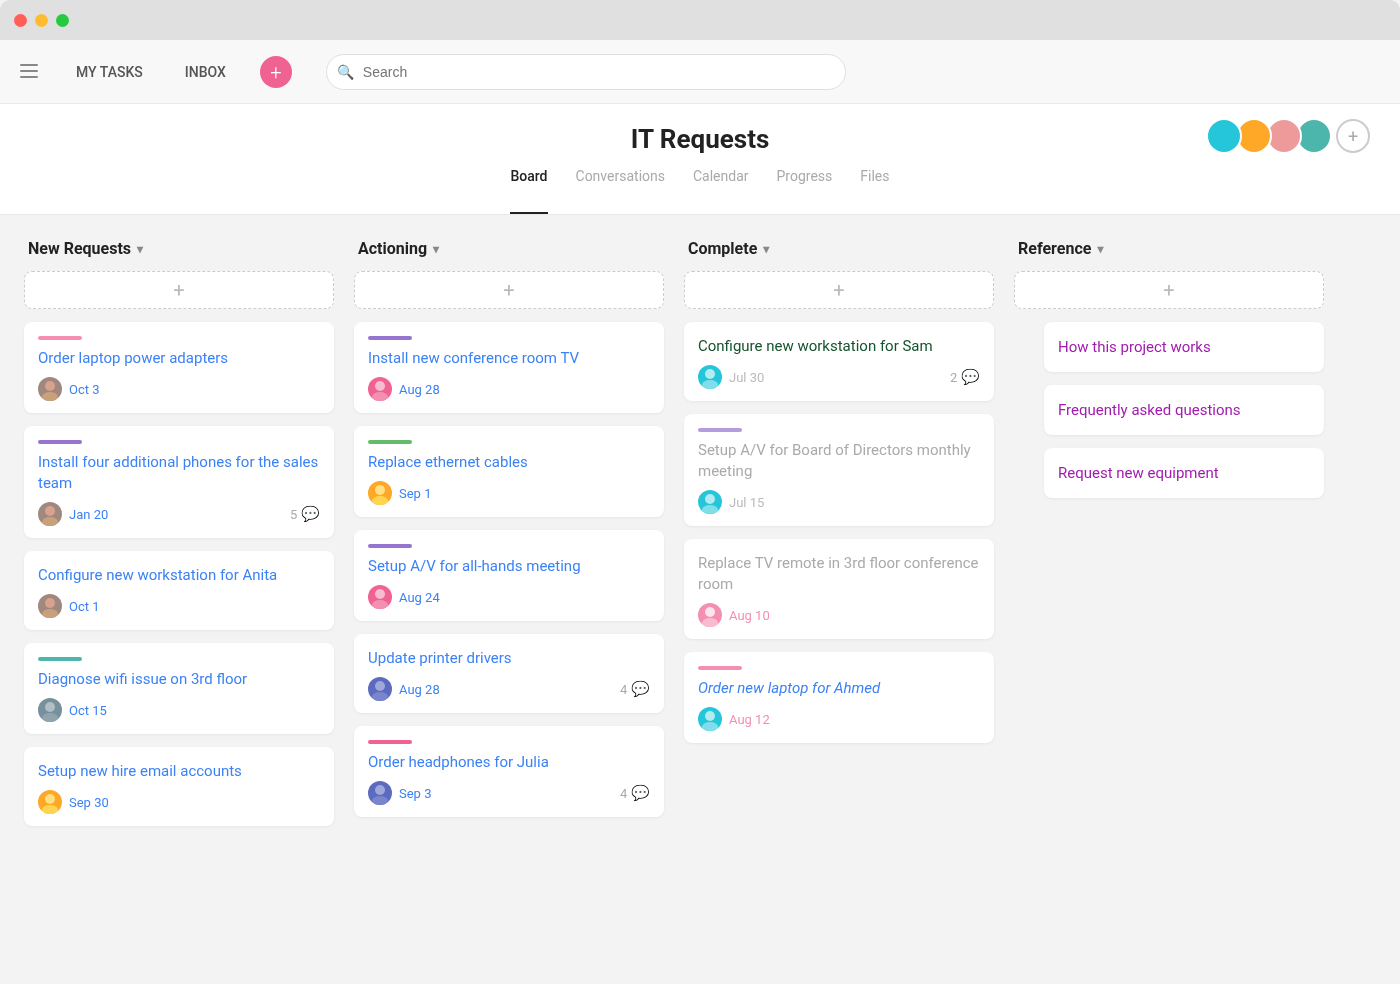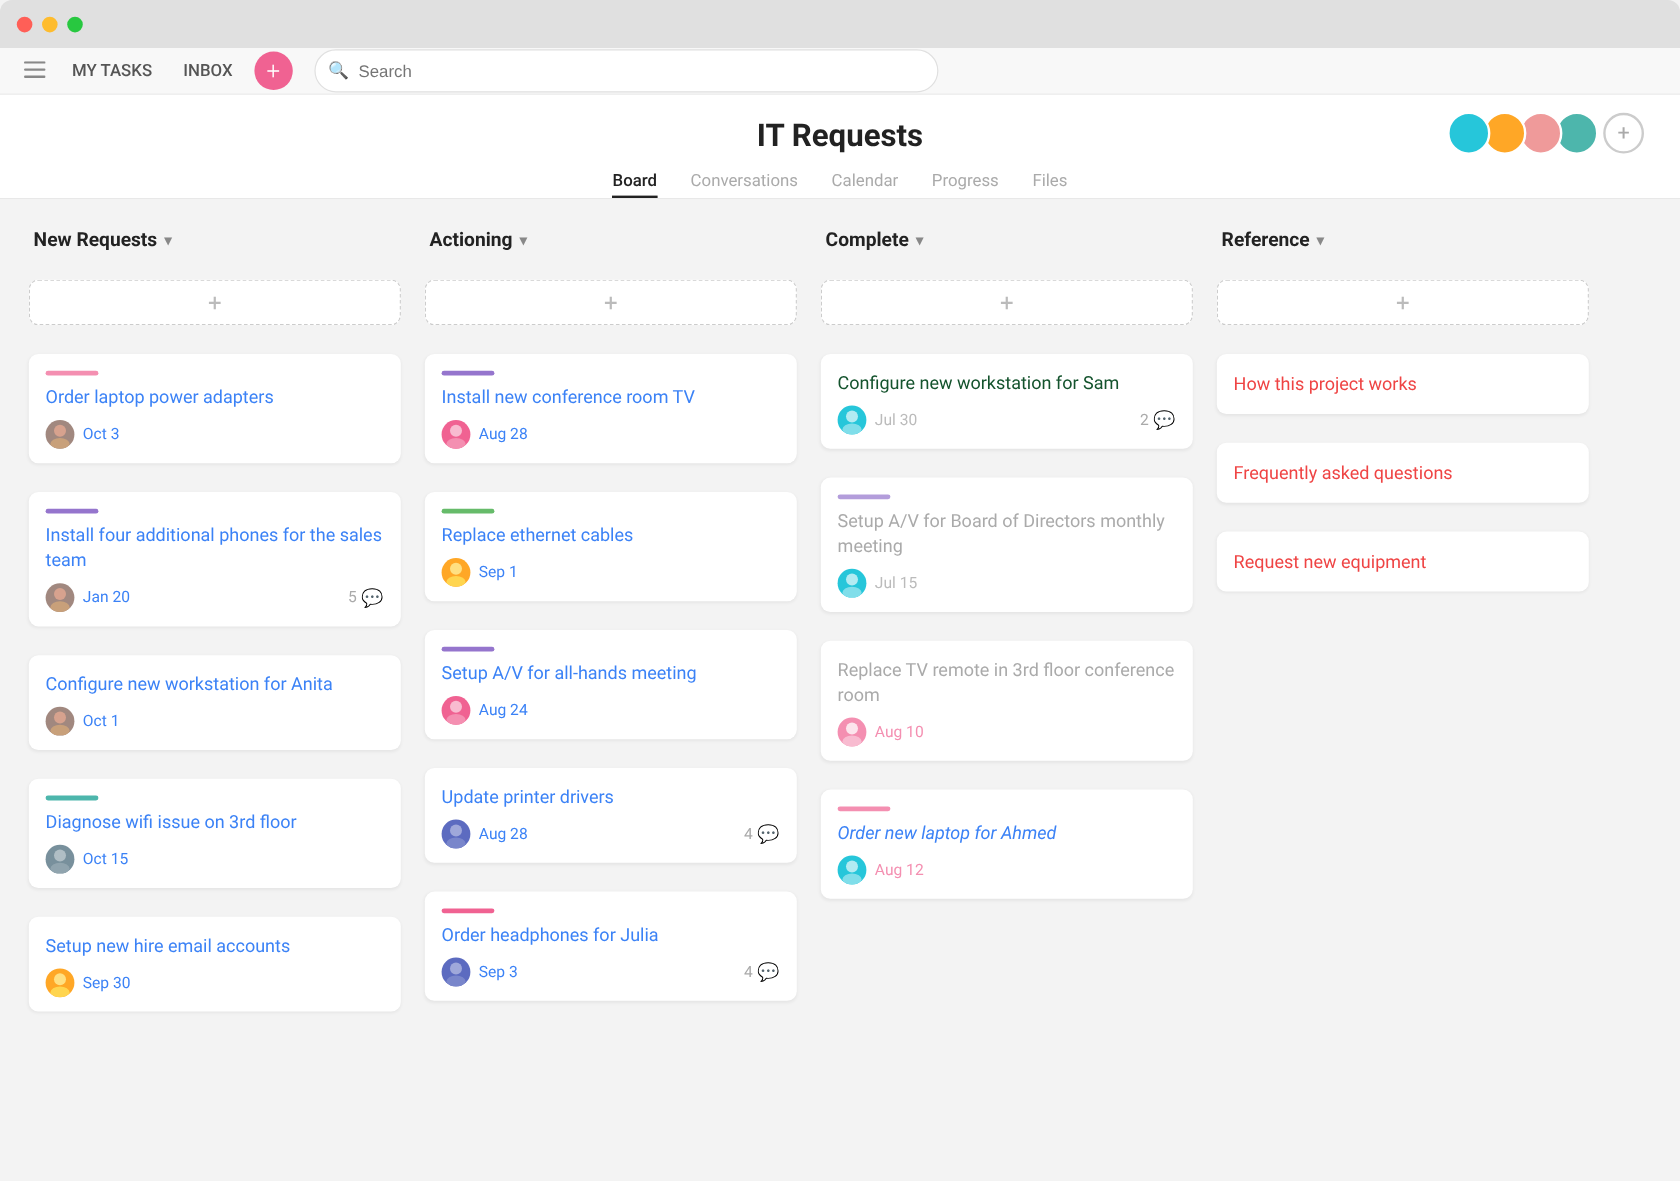--- a/index.html
+++ b/index.html
@@ -24,26 +24,26 @@
     .chrome-dot {
       width: 13px; height: 13px; border-radius: 50%;
     }
     .chrome-dot.red { background: #ff5f57; }
     .chrome-dot.yellow { background: #febc2e; }
     .chrome-dot.green { background: #28c840; }
 
     
     .top-nav {
       background: #f8f8f8;
-      height: 39px;
+      height: 64px;
       display: flex;
       align-items: center;
       padding: 0 16px;
       border-bottom: 1px solid #e8e8e8;
-      gap: 10px;
+      gap: 26px;
     }
     .nav-hamburger {
       cursor: pointer;
       color: #888;
       font-size: 18px;
       padding: 4px;
     }
     .nav-my-tasks {
       font-size: 14px;
       color: #555;
@@ -110,21 +110,21 @@
       margin-bottom: 14px;
     }
     .project-tabs {
       display: flex;
       justify-content: center;
       gap: 28px;
     }
     .project-tab {
       font-size: 14px;
       color: #aaa;
-      padding-bottom: 4px;
+      padding-bottom: 28px;
       cursor: pointer;
       border-bottom: 2px solid transparent;
     }
     .project-tab.active {
       color: #222;
       border-bottom: 2px solid #222;
       font-weight: 500;
     }
     .member-avatars {
       position: absolute;
@@ -170,21 +170,21 @@
       height: calc(984px - 40px - 56px - 94px);
       overflow-x: auto;
       background: #f3f3f3;
     }
 
     
     .column {
       flex: 0 0 310px;
       display: flex;
       flex-direction: column;
-      gap: 24px;
+      gap: 13px;
     }
     .column-header {
       display: flex;
       align-items: center;
       gap: 6px;
       font-size: 16px;
       font-weight: 700;
       color: #222;
       padding: 0 4px;
     }
@@ -262,22 +262,23 @@
       font-size: 15px;
     }
 
     
     .ref-card {
       background: #fff;
       border-radius: 8px;
       padding: 16px 14px;
       box-shadow: 0 1px 3px rgba(0,0,0,0.06);
       font-size: 15px;
-      color: #ef4444;
-      cursor: pointer;
+      color: #a21caf;
+      cursor: pointer;
+      margin-left: 30px;
     }
 
     
     .stripe-pink { background: #f48fb1; }
     .stripe-purple { background: #9575cd; }
     .stripe-teal { background: #4db6ac; }
     .stripe-green { background: #66bb6a; }
     .stripe-pink2 { background: #f06292; }
     .stripe-lavender { background: #b39ddb; }
 

